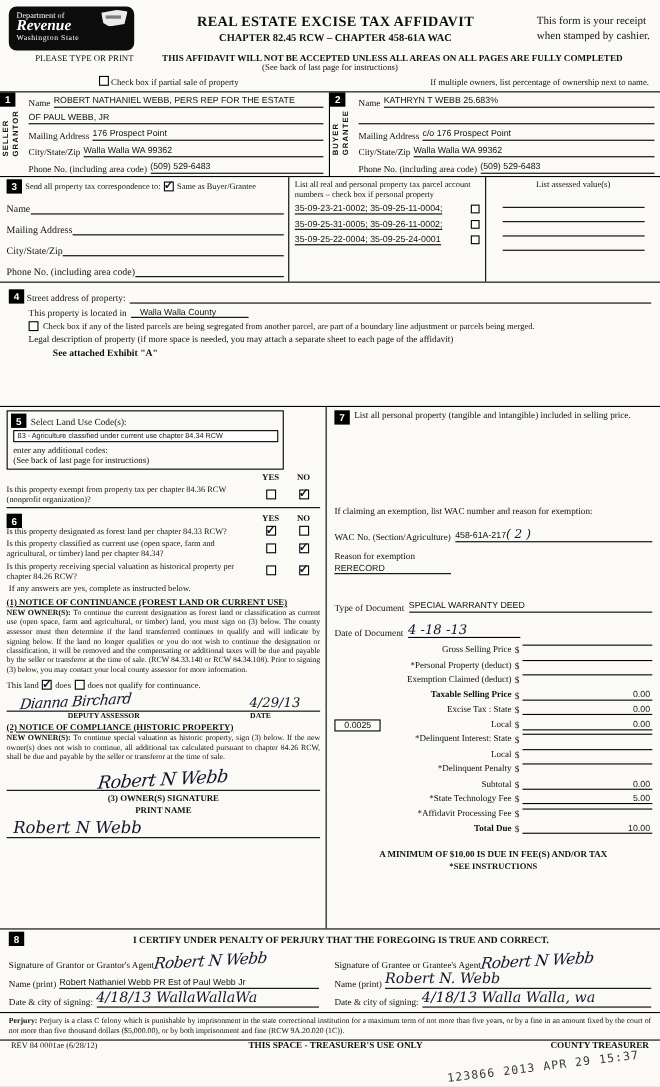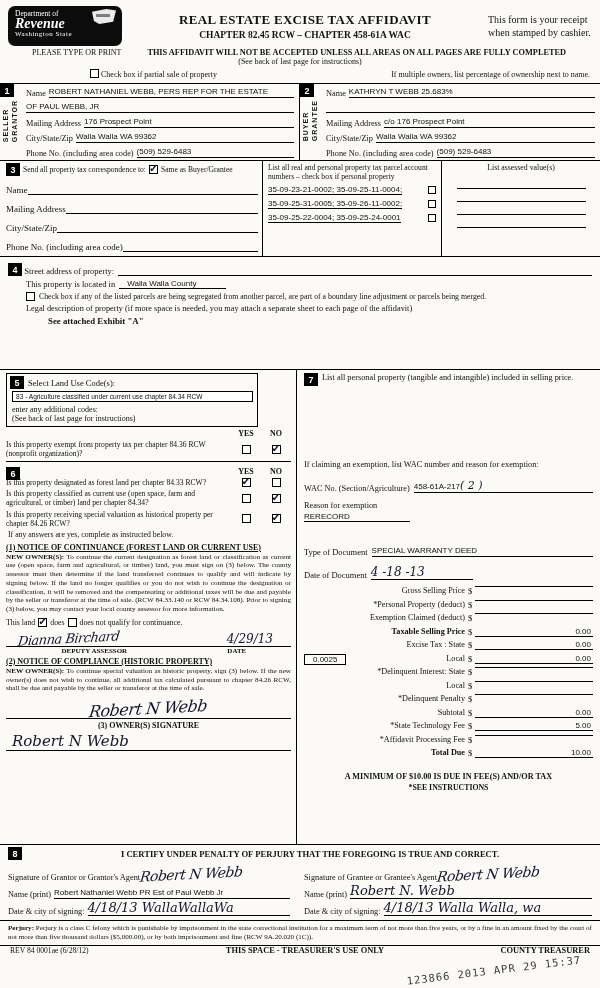--- a/index.html
+++ b/index.html
@@ -386,20 +386,21 @@
         <span class="d2">DATE</span>
       </div>
 
       <div class="ntitle">(2) NOTICE OF COMPLIANCE (HISTORIC PROPERTY)</div>
       <div class="nbody"><span class="b">NEW OWNER(S):</span> <span>To continue special valuation as historic property, sign (3) below. If the new owner(s) does not wish to continue, all additional tax calculated pursuant to chapter 84.26 RCW, shall be due and payable by the seller or transferor at the time of sale.</span></div>
 
       <div class="ownsig">
         <span class="sig">Robert N Webb</span>
       </div>
       <div class="clbl">(3) OWNER(S) SIGNATURE</div>
+      <div class="clbl">PRINT NAME</div>
       <div class="printline">
         <span class="hand">Robert N Webb</span>
       </div>
     </div>
 
     <div class="mright">
       <div class="pprow">
         <span class="numbox">7</span>
         <span class="t">List all  personal property (tangible and intangible) included in selling price.</span>
       </div>

